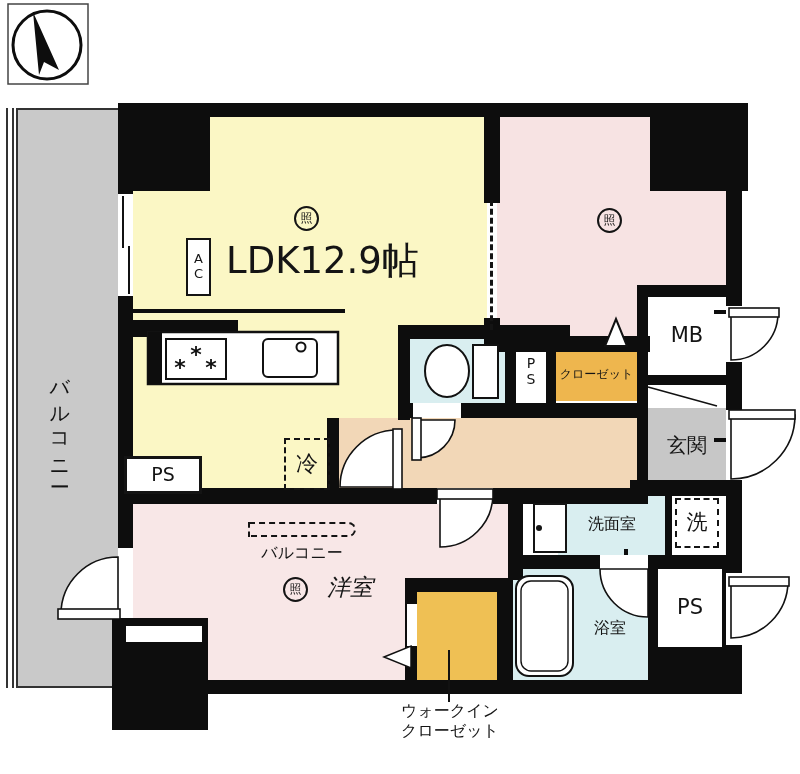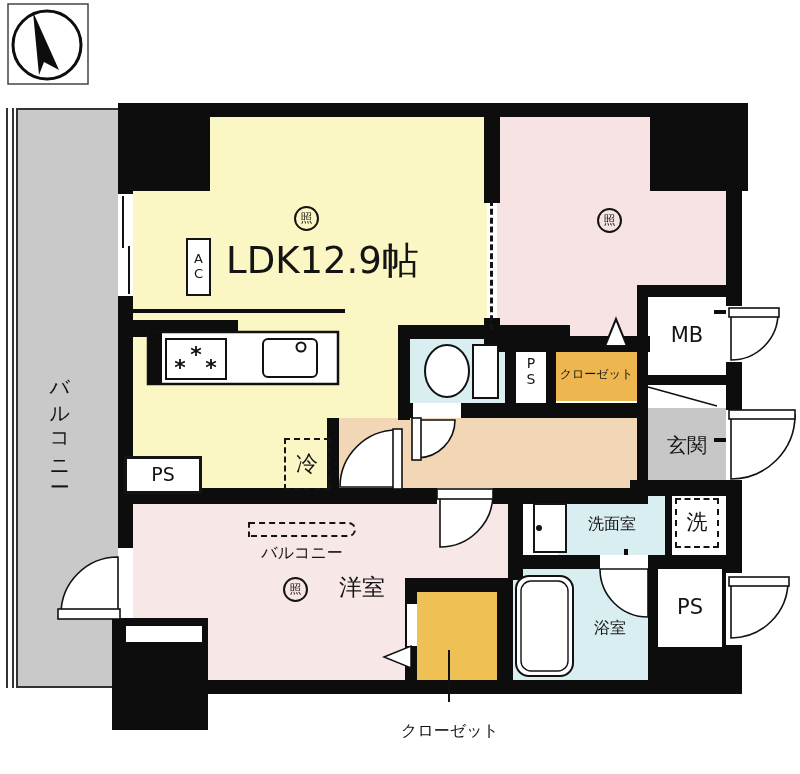--- a/index.html
+++ b/index.html
@@ -159,17 +159,18 @@
   <div class="lbl pre" style="left:517px;top:345px;width:28px;height:54px;font-size:14px;">P
 S</div>
   <div class="lbl" style="left:124px;top:456px;width:78px;height:38px;font-size:19px;">PS</div>
   <div class="lbl" style="left:284px;top:438px;width:46px;height:52px;font-size:22px;">冷</div>
   <div class="lbl" style="left:566px;top:512px;width:92px;height:24px;font-size:16px;">洗面室</div>
   <div class="lbl" style="left:675px;top:498px;width:44px;height:50px;font-size:21px;">洗</div>
   <div class="lbl" style="left:584px;top:616px;width:52px;height:24px;font-size:16px;">浴室</div>
   <div class="lbl" style="left:658px;top:594px;width:64px;height:28px;font-size:21px;">PS</div>
   <div class="lbl" style="left:246px;top:542px;width:112px;height:22px;font-size:16px;">バルコニー</div>
   <div class="badge" style="left:283px;top:577px;width:25px;height:25px;font-size:12px;">照</div>
-  <div class="lbl" style="left:324px;top:573px;width:76px;height:30px;font-size:23px;">洋室</div>
+  <div class="lbl" style="left:312px;top:573px;width:76px;height:30px;font-size:23px;font-style:italic;">洋室</div>
+  <div class="lbl" style="left:385px;top:701px;width:130px;height:20px;font-size:16px;">ウォークイン</div>
   <div class="lbl" style="left:385px;top:721px;width:130px;height:20px;font-size:16px;">クローゼット</div>
 
   <div style="position:absolute;left:490px;top:200px;width:0;height:130px;border-left:3px dashed #141414;"></div>
 </div>
 
 </body></html>

